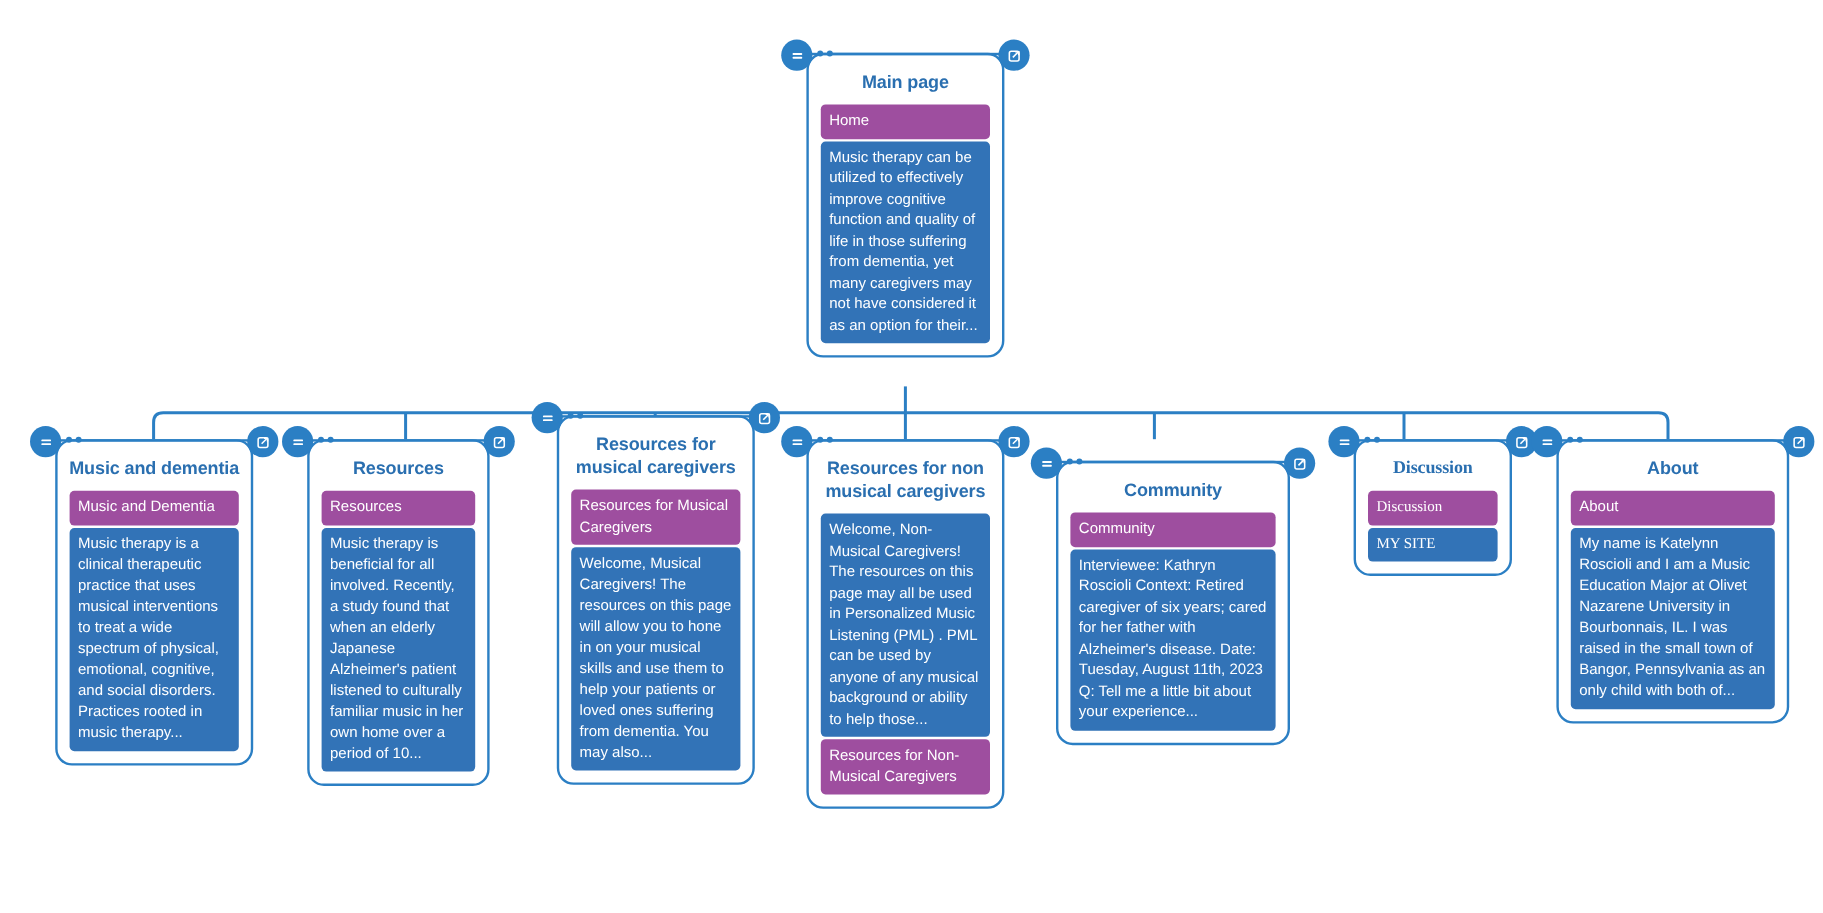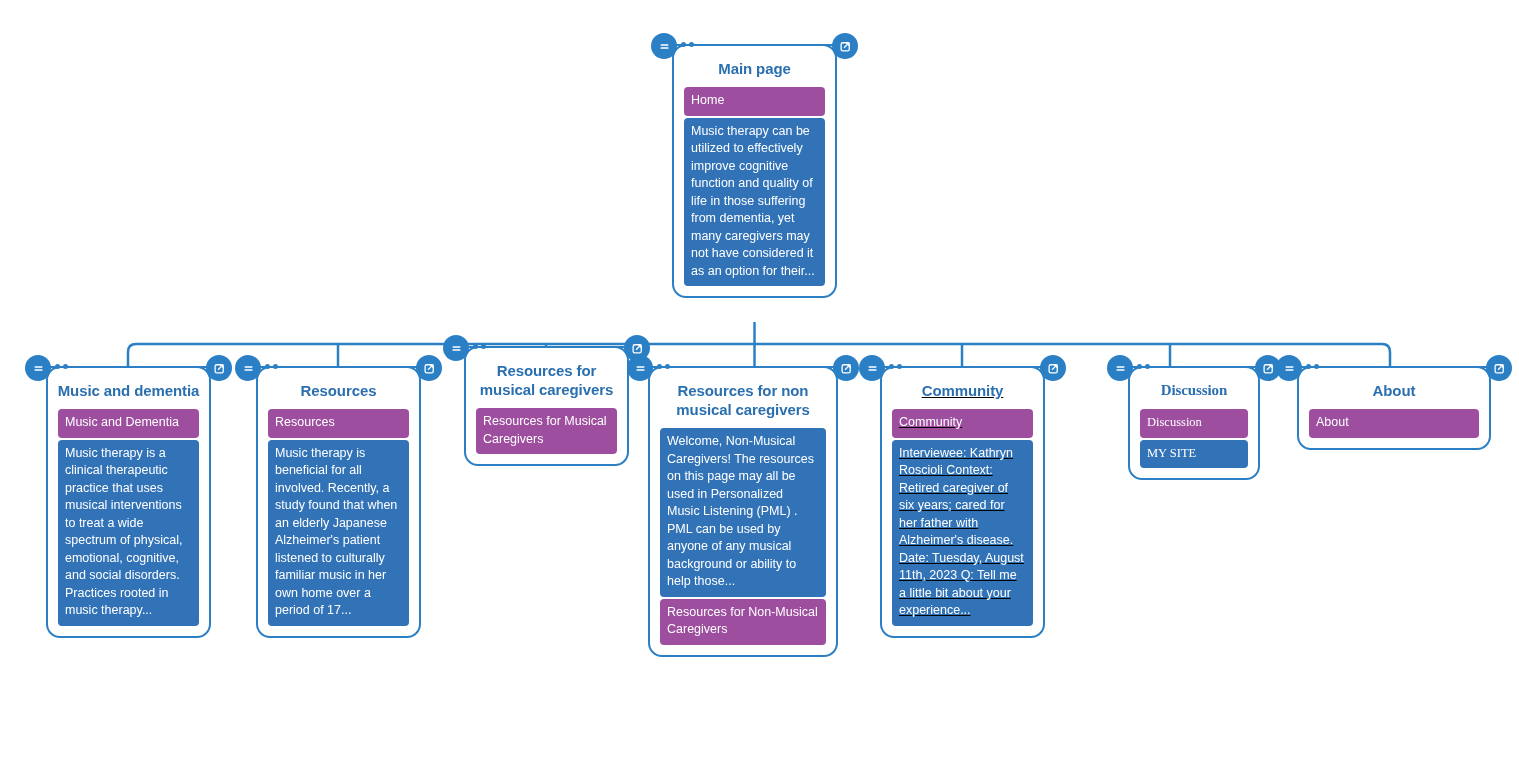--- a/index.html
+++ b/index.html
@@ -162,21 +162,21 @@
         <path d="M8.6 3.9 L12.2 3.9 L12.2 7.4" stroke="#ffffff" stroke-width="1.6" fill="none"></path>
       </svg>
     </div>
     <div class="node-title">Music and dementia</div>
     <div class="rows">
       <div class="row purple">Music and Dementia</div>
       <div class="row blue">Music therapy is a clinical therapeutic practice that uses musical interventions to treat a wide spectrum of physical, emotional, cognitive, and social disorders. Practices rooted in music therapy...</div>
     </div>
   </div>
 
-  <div class="node" style="left:256px; top:366px; width:165px;">
+  <div class="node" style="left:256px; top:366px; width:152px;">
     <div class="node-topbar"></div>
     <div class="node-icon left">
       <svg width="13" height="13" viewBox="0 0 16 16" aria-hidden="true">
         <rect x="3" y="5.2" width="10" height="1.9" rx="0.9" fill="#ffffff"></rect>
         <rect x="3" y="9.0" width="10" height="1.9" rx="0.9" fill="#ffffff"></rect>
       </svg>
     </div>
     <div class="node-dots">
         <i></i>
         <i></i>
@@ -184,21 +184,21 @@
     <div class="node-icon right">
       <svg width="13" height="13" viewBox="0 0 16 16" aria-hidden="true">
         <rect x="2.6" y="3.4" width="10" height="10" rx="2" fill="none" stroke="#ffffff" stroke-width="1.6"></rect>
         <path d="M6.2 9.6 L11.6 4.2" stroke="#ffffff" stroke-width="1.6" fill="none"></path>
         <path d="M8.6 3.9 L12.2 3.9 L12.2 7.4" stroke="#ffffff" stroke-width="1.6" fill="none"></path>
       </svg>
     </div>
     <div class="node-title">Resources</div>
     <div class="rows">
       <div class="row purple">Resources</div>
-      <div class="row blue">Music therapy is beneficial for all involved. Recently, a study found that when an elderly Japanese Alzheimer's patient listened to culturally familiar music in her own home over a period of 17...</div>
+      <div class="row blue">Music therapy is beneficial for all involved. Recently, a study found that when an elderly Japanese Alzheimer's patient listened to culturally familiar music in her own home over a period of 10...</div>
     </div>
   </div>
 
   <div class="node" style="left:464px; top:346px; width:165px;">
     <div class="node-topbar"></div>
     <div class="node-icon left">
       <svg width="13" height="13" viewBox="0 0 16 16" aria-hidden="true">
         <rect x="3" y="5.2" width="10" height="1.9" rx="0.9" fill="#ffffff"></rect>
         <rect x="3" y="9.0" width="10" height="1.9" rx="0.9" fill="#ffffff"></rect>
       </svg>
@@ -210,24 +210,25 @@
     <div class="node-icon right">
       <svg width="13" height="13" viewBox="0 0 16 16" aria-hidden="true">
         <rect x="2.6" y="3.4" width="10" height="10" rx="2" fill="none" stroke="#ffffff" stroke-width="1.6"></rect>
         <path d="M6.2 9.6 L11.6 4.2" stroke="#ffffff" stroke-width="1.6" fill="none"></path>
         <path d="M8.6 3.9 L12.2 3.9 L12.2 7.4" stroke="#ffffff" stroke-width="1.6" fill="none"></path>
       </svg>
     </div>
     <div class="node-title">Resources for musical caregivers</div>
     <div class="rows">
       <div class="row purple">Resources for Musical Caregivers</div>
-    </div>
-  </div>
-
-  <div class="node" style="left:648px; top:366px; width:190px;">
+      <div class="row blue">Welcome, Musical Caregivers!  The resources on this page will allow you to hone in on your musical skills and use them to help your patients or loved ones suffering from dementia. You may also...</div>
+    </div>
+  </div>
+
+  <div class="node" style="left:672px; top:366px; width:165px;">
     <div class="node-topbar"></div>
     <div class="node-icon left">
       <svg width="13" height="13" viewBox="0 0 16 16" aria-hidden="true">
         <rect x="3" y="5.2" width="10" height="1.9" rx="0.9" fill="#ffffff"></rect>
         <rect x="3" y="9.0" width="10" height="1.9" rx="0.9" fill="#ffffff"></rect>
       </svg>
     </div>
     <div class="node-dots">
         <i></i>
         <i></i>
@@ -239,21 +240,21 @@
         <path d="M8.6 3.9 L12.2 3.9 L12.2 7.4" stroke="#ffffff" stroke-width="1.6" fill="none"></path>
       </svg>
     </div>
     <div class="node-title">Resources for non musical caregivers</div>
     <div class="rows">
       <div class="row blue">Welcome, Non-Musical Caregivers! The resources on this page may all be used in Personalized Music Listening (PML) . PML can be used by anyone of any musical background or ability to help those...</div>
       <div class="row purple">Resources for Non-Musical Caregivers</div>
     </div>
   </div>
 
-  <div class="node" style="left:880px; top:366px; width:165px;text-decoration:underline;">
+  <div class="node" style="left:880px; top:384px; width:195px;">
     <div class="node-topbar"></div>
     <div class="node-icon left">
       <svg width="13" height="13" viewBox="0 0 16 16" aria-hidden="true">
         <rect x="3" y="5.2" width="10" height="1.9" rx="0.9" fill="#ffffff"></rect>
         <rect x="3" y="9.0" width="10" height="1.9" rx="0.9" fill="#ffffff"></rect>
       </svg>
     </div>
     <div class="node-dots">
         <i></i>
         <i></i>
@@ -313,16 +314,17 @@
     <div class="node-icon right">
       <svg width="13" height="13" viewBox="0 0 16 16" aria-hidden="true">
         <rect x="2.6" y="3.4" width="10" height="10" rx="2" fill="none" stroke="#ffffff" stroke-width="1.6"></rect>
         <path d="M6.2 9.6 L11.6 4.2" stroke="#ffffff" stroke-width="1.6" fill="none"></path>
         <path d="M8.6 3.9 L12.2 3.9 L12.2 7.4" stroke="#ffffff" stroke-width="1.6" fill="none"></path>
       </svg>
     </div>
     <div class="node-title">About</div>
     <div class="rows">
       <div class="row purple">About</div>
+      <div class="row blue">My name is Katelynn Roscioli  and I am a Music Education Major at Olivet Nazarene University in Bourbonnais, IL. I was raised in the small town of Bangor, Pennsylvania as an only child with both of...</div>
     </div>
   </div>
 
 </div>
 
 </body></html>

